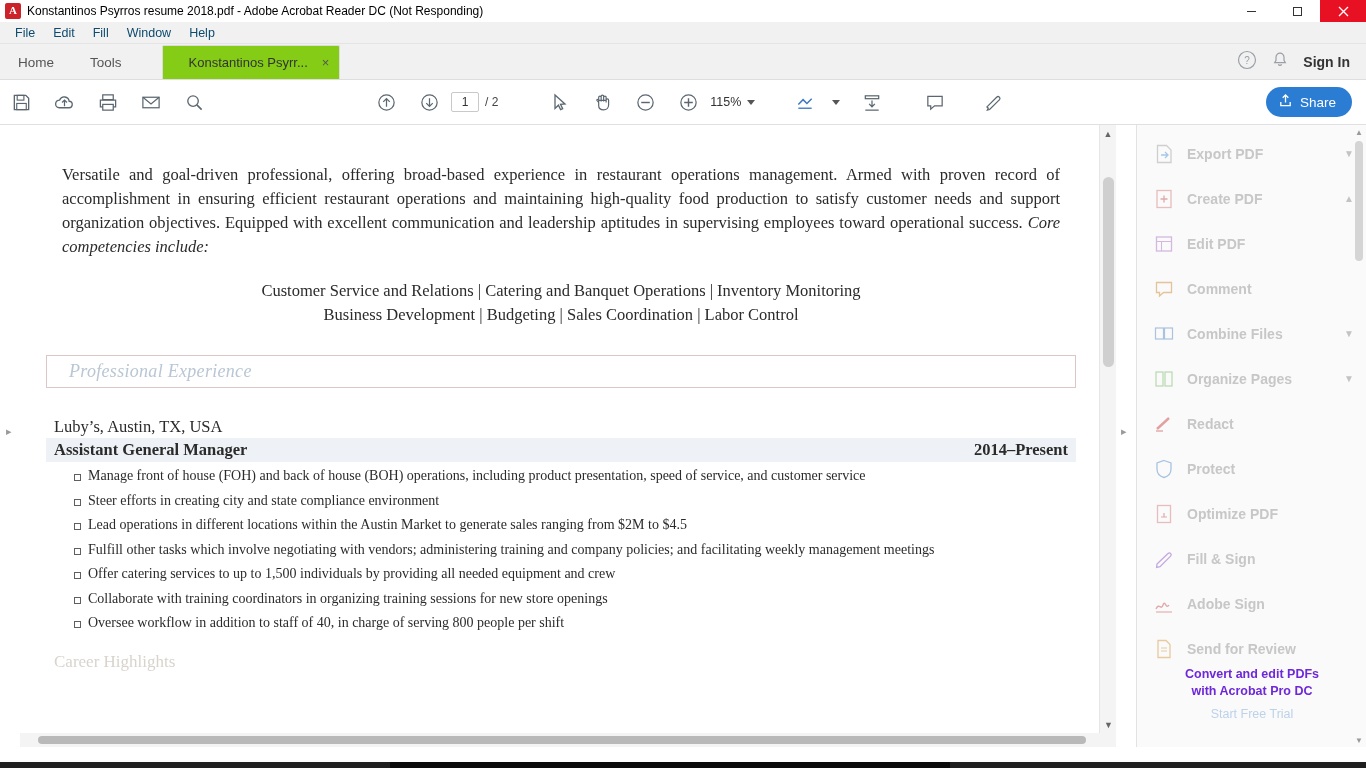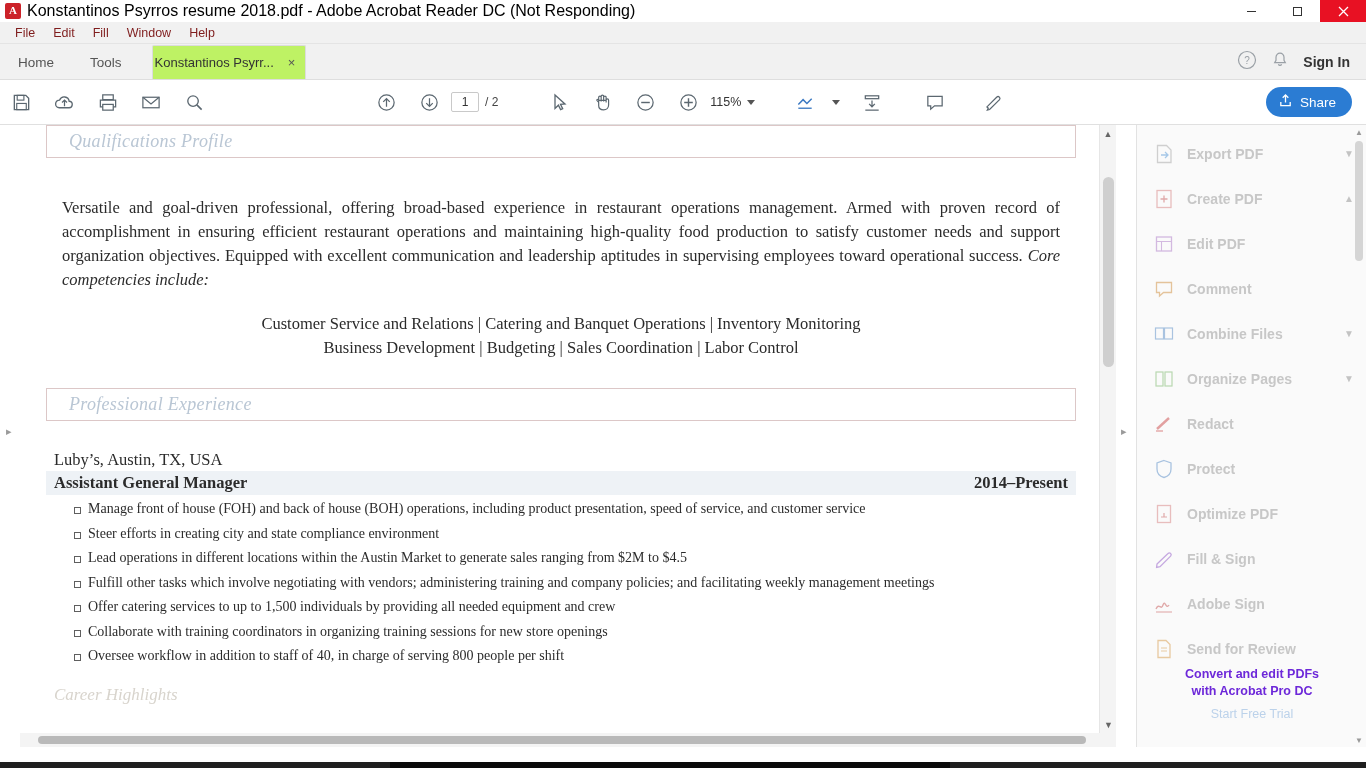--- a/index.html
+++ b/index.html
@@ -18,51 +18,51 @@
   }
   .title-icon {
     width:16px; height:16px; margin-left:5px; margin-right:6px;
     background:#cc2229; border-radius:2px; position:relative; flex:none;
   }
   .title-icon:after {
     content:"A"; position:absolute; left:0; top:-1px; width:16px; height:16px;
     color:#fff; font-size:11px; font-weight:bold; text-align:center; line-height:17px;
     font-family:"Liberation Serif", serif;
   }
-  .title-text { font-size:16px; color:#000; white-space:nowrap; }
+  .title-text { font-size:12px; color:#000; white-space:nowrap; }
   .win-btns { position:absolute; right:0; top:0; display:flex; height:22px; }
   .win-btn {
     width:46px; height:22px; display:flex; align-items:center; justify-content:center;
     font-size:12px; color:#222;
   }
   .win-btn.close { background:#e81123; color:#fff; width:46px; }
   .win-btn svg { display:block; }
 
   
   .menubar {
     height:22px; background:#f1f1f1; display:flex; align-items:center;
     padding-left:6px; border-bottom:1px solid #e4e4e4;
   }
   .menu-item {
-    font-size:12.5px; color:#7f1d1d; padding:2px 9px; line-height:16px;
+    font-size:12.5px; color:#0c4a6e; padding:2px 9px; line-height:16px;
   }
 
   
   .tabstrip {
     height:36px; background:#f1f1f1; display:flex; align-items:flex-end;
     position:relative; border-bottom:1px solid #dedede;
   }
   .tool-tab {
     font-size:13.5px; color:#555; padding:0 18px; height:34px;
     display:flex; align-items:center;
   }
   .doc-tab {
-    height:34px; background:#bef264; border:1px solid #dcdcdc; border-bottom:none;
-    display:flex; align-items:center; padding:0 10px 0 2px;
-    font-size:13px; color:#333; border-radius:2px 2px 0 0; margin-left:12px;
+    height:34px; background:#84cc16; border:1px solid #dcdcdc; border-bottom:none;
+    display:flex; align-items:center; padding:0 10px 0 26px;
+    font-size:13px; color:#333; border-radius:2px 2px 0 0; margin-left:22px;
   }
   .doc-tab .tab-close { margin-left:14px; color:#555; font-size:13px; }
   .tabstrip-right {
     position:absolute; right:0; top:0; height:36px; display:flex; align-items:center;
     gap:14px; padding-right:16px;
   }
   .signin { font-size:14px; color:#333; font-weight:bold; }
 
   
   .toolbar {
@@ -128,21 +128,21 @@
   }
   ul.bullets { list-style:none; margin:2px 0 0 0; padding:0 0 0 32px; }
   ul.bullets li {
     font-size:14px; line-height:24.5px; position:relative; padding-left:10px;
     text-indent:0;
   }
   ul.bullets li:before {
     content:""; position:absolute; left:-4px; top:10px; width:5px; height:5px;
     border:1px solid #5f5f5f; background:#fff;
   }
-  .faded-bottom { color:#d8d4cd; font-style:italic; font-size:17px; padding-left:8px; }
+  .faded-bottom { color:#d8d4cd; font-size:17px; padding-left:8px; }
 
   
   .vscroll {
     position:absolute; right:0; top:0; width:17px; height:622px; background:#f4f4f4;
     border-left:1px solid #e6e6e6;
   }
   .vscroll .sb-arrow {
     height:17px; display:flex; align-items:center; justify-content:center; color:#666; font-size:9px;
   }
   .vscroll .sb-thumb {
@@ -369,21 +369,20 @@
 
 <div class="main">
 
   <div class="left-handle">
     <div class="arrow">▸</div>
   </div>
 
   <div class="doc-scroll-wrap">
     <div class="page res">
 
-      <div class="sec-head">Qualifications Profile</div>
 
       <div style="height:30px"></div>
 
       <p class="para">
         <span>Versatile and goal-driven professional, offering broad-based experience in restaurant operations management. Armed with proven record of accomplishment in ensuring efficient restaurant operations and maintaining high-quality food production to satisfy customer needs and support organization objectives. Equipped with excellent communication and leadership aptitudes in supervising employees toward operational success.</span>
         <span class="it">Core competencies include:</span>
       </p>
 
       <div class="corelist">Customer Service and Relations  |  Catering and Banquet Operations  |  Inventory Monitoring</div>
       <div class="corelist" style="margin-top:0">Business Development  |  Budgeting  |  Sales Coordination  |  Labor Control</div>

